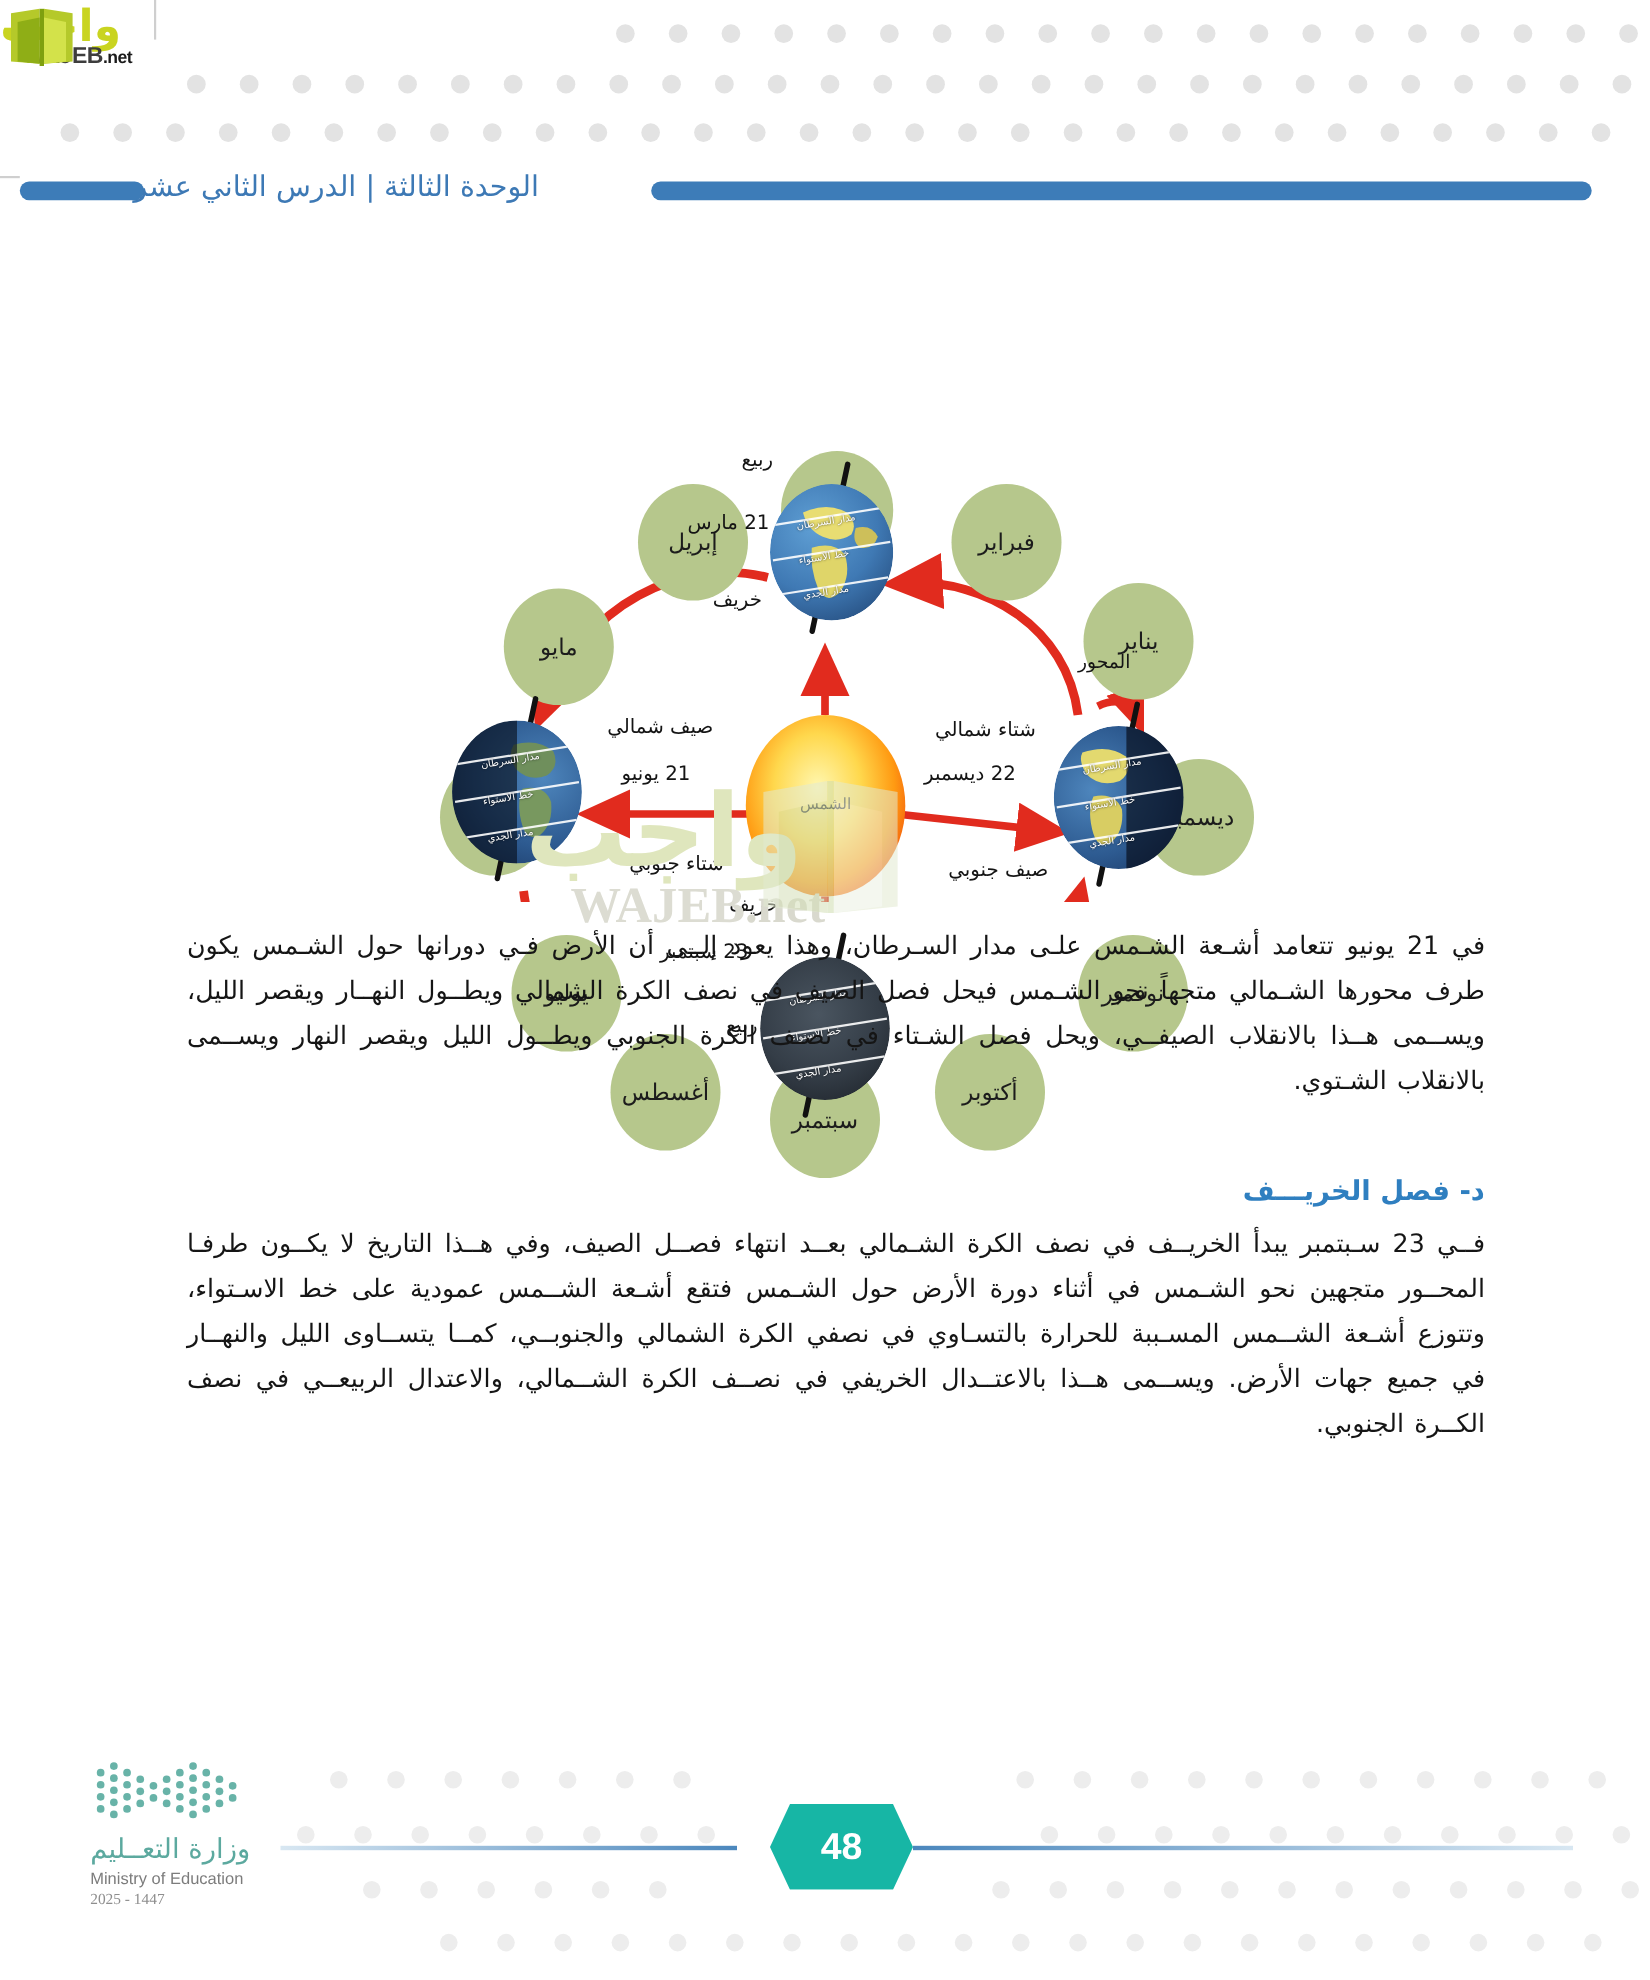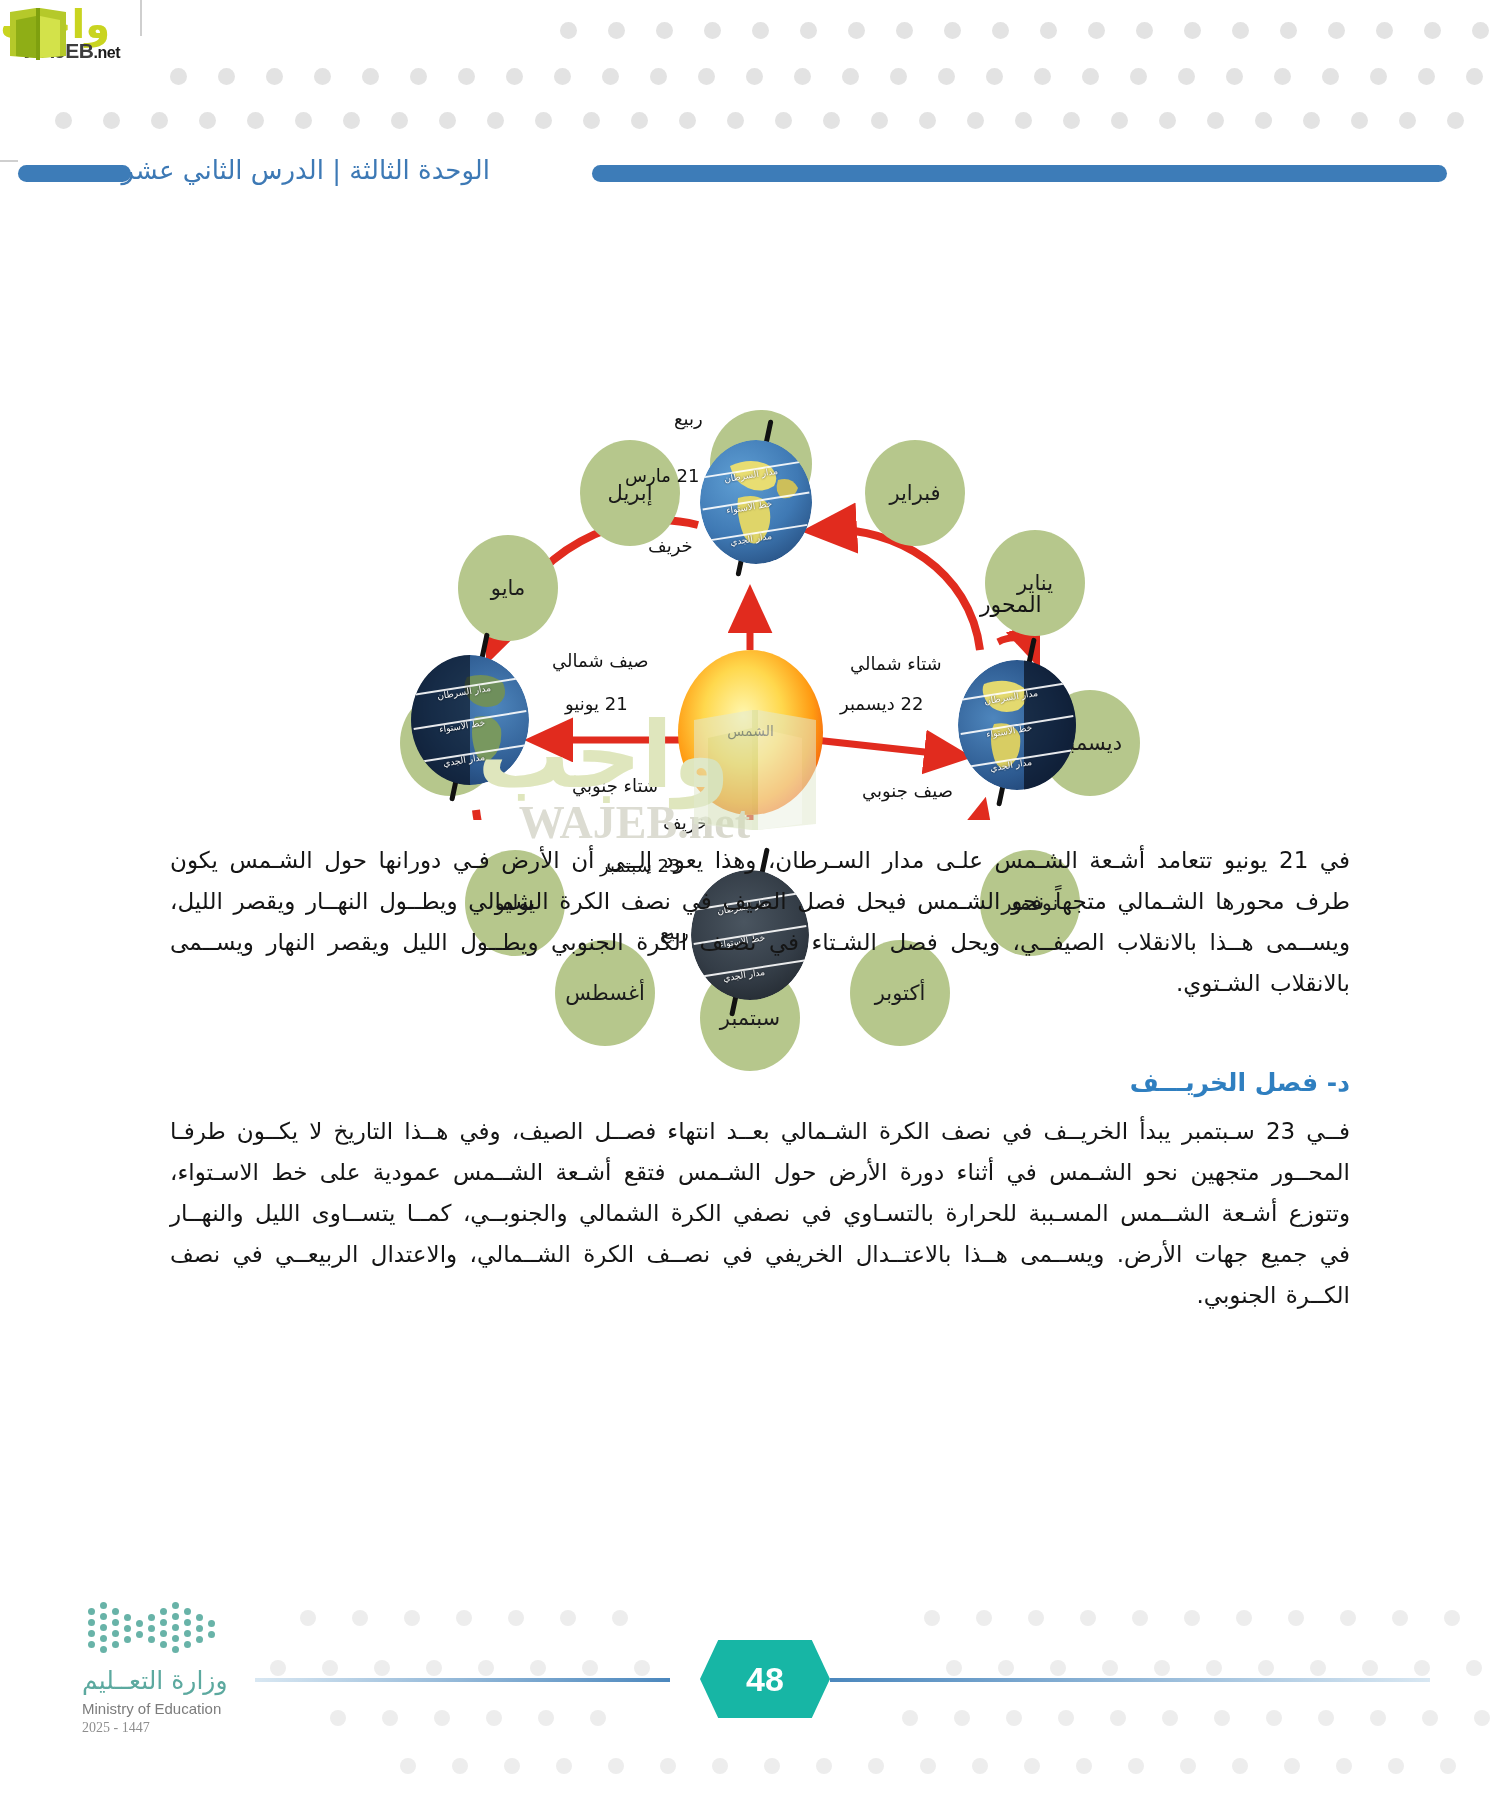--- a/index.html
+++ b/index.html
@@ -106,21 +106,21 @@
   .sun-label {
     position:absolute; left:0; right:0; top:50%; margin-top:-10px;
     text-align:center; font-size:14px; color:#2a2a2a;
     font-family:"DejaVu Sans", sans-serif;
   }
   .diag-text {
     position:absolute; font-size:18px; color:#141414; white-space:nowrap;
     font-family:"DejaVu Sans", sans-serif; direction:rtl;
   }
   .axis-word {
-    position:absolute; font-size:22px; color:#141414; white-space:nowrap;
+    position:absolute; font-size:17px; color:#141414; white-space:nowrap;
     font-family:"DejaVu Sans", sans-serif;
   }
 
   
   .watermark {
     position:absolute; left:440px; top:700px; width:330px; height:190px;
     z-index:2; pointer-events:none;
   }
   .wm-ar {
     position:absolute; right:40px; top:10px;

